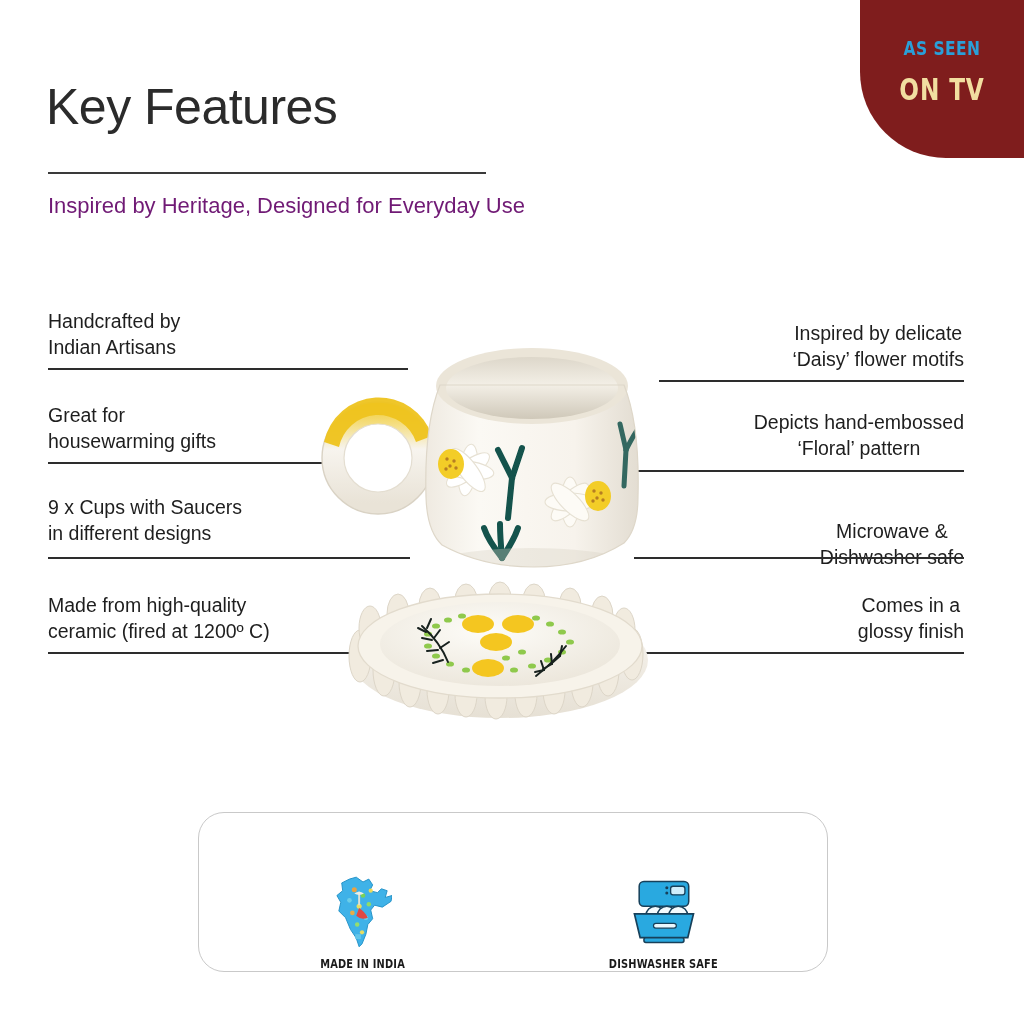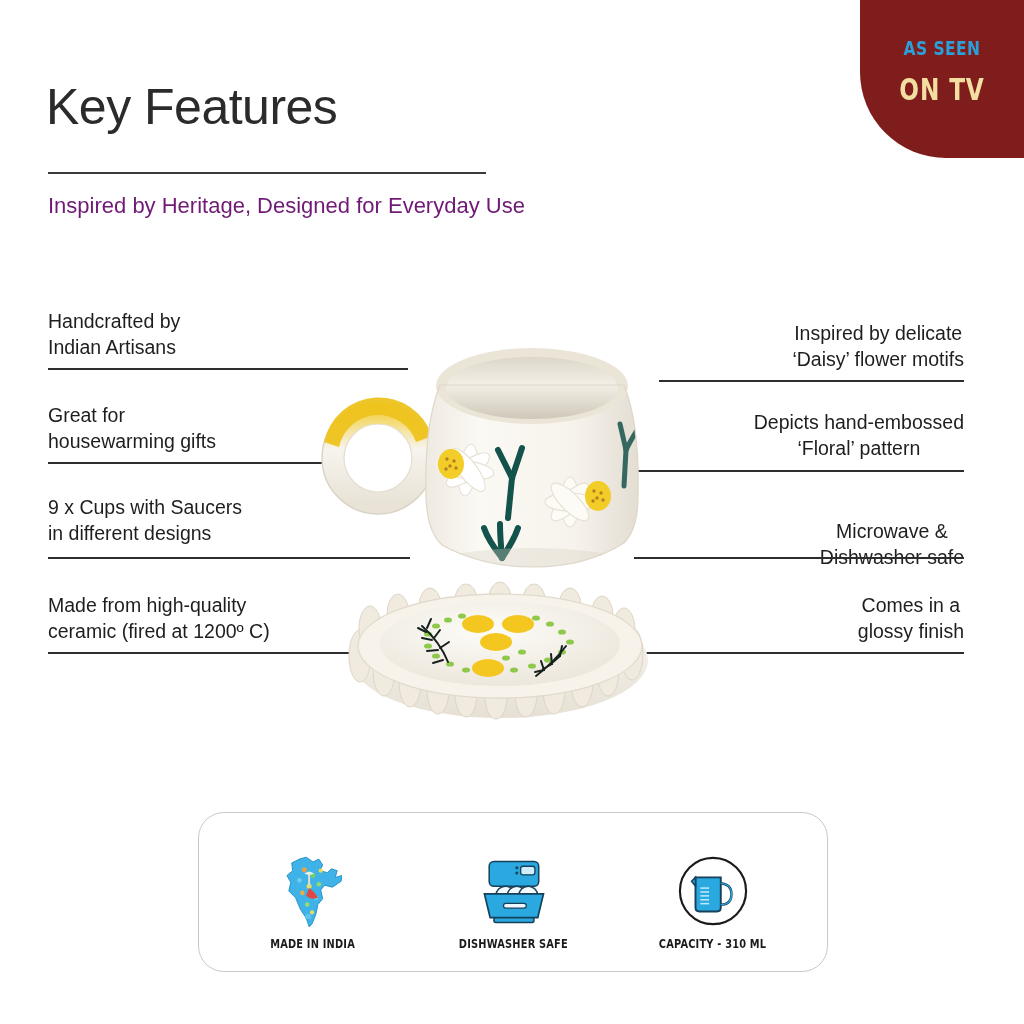--- a/index.html
+++ b/index.html
@@ -78,21 +78,21 @@
 
   
   .certbar{
     position:absolute;
     left:198px; top:812px;
     width:630px; height:160px;
     border:1.6px solid #c9c9c9;
     border-radius:26px;
     background:#fff;
     display:flex;
-    align-items:center;
+    align-items:flex-end;
     justify-content:space-around;
     padding:18px 14px 0 14px;
   }
   .cert{
     width:118px;
     display:flex;
     flex-direction:column;
     align-items:center;
   }
   .cert .glyph{
@@ -393,33 +393,14 @@
 
         <path d="M12 40 h62 l-6 25 h-50 z" fill="#29a9e0" stroke="#17405a" stroke-width="1.8"></path>
         <rect x="32" y="50" width="24" height="5" rx="2.5" fill="#eaf8fe" stroke="#17405a" stroke-width="1.3"></rect>
         <rect x="22" y="65" width="42" height="5" rx="2" fill="#29a9e0" stroke="#17405a" stroke-width="1.6"></rect>
       </svg>
     </div>
     <div class="cap">DISHWASHER SAFE</div>
   </div>
 
 
-  <div class="cert">
-    <div class="glyph">
-      <svg viewBox="0 0 74 74" width="72" height="72">
-        <circle cx="37" cy="37" r="34" fill="#fff" stroke="#1b1b1b" stroke-width="2.2"></circle>
-        <path d="M19 23 h26 v31 q0 4 -4 4 h-18 q-4 0 -4 -4 z" fill="#29a9e0" stroke="#17405a" stroke-width="2"></path>
-        <path d="M19 23 l-4 4 l4 5 z" fill="#29a9e0" stroke="#17405a" stroke-width="1.6"></path>
-        <path d="M45 29 q11 1 11 11 q0 11 -11 11" fill="none" stroke="#17405a" stroke-width="2.4"></path>
-        <path d="M45 29 q11 1 11 11 q0 11 -11 11" fill="none" stroke="#29a9e0" stroke-width="1.2"></path>
-        <g stroke="#bfe8fa" stroke-width="1.6">
-          <path d="M24 34 h9"></path>
-            <path d="M24 38 h9"></path>
-            <path d="M24 42 h9"></path>
-          <path d="M24 46 h9"></path>
-            <path d="M24 50 h9"></path>
-        </g>
-      </svg>
-    </div>
-    <div class="cap">CAPACITY - 310 ML</div>
-  </div>
 
 </div>
 
 </body></html>

